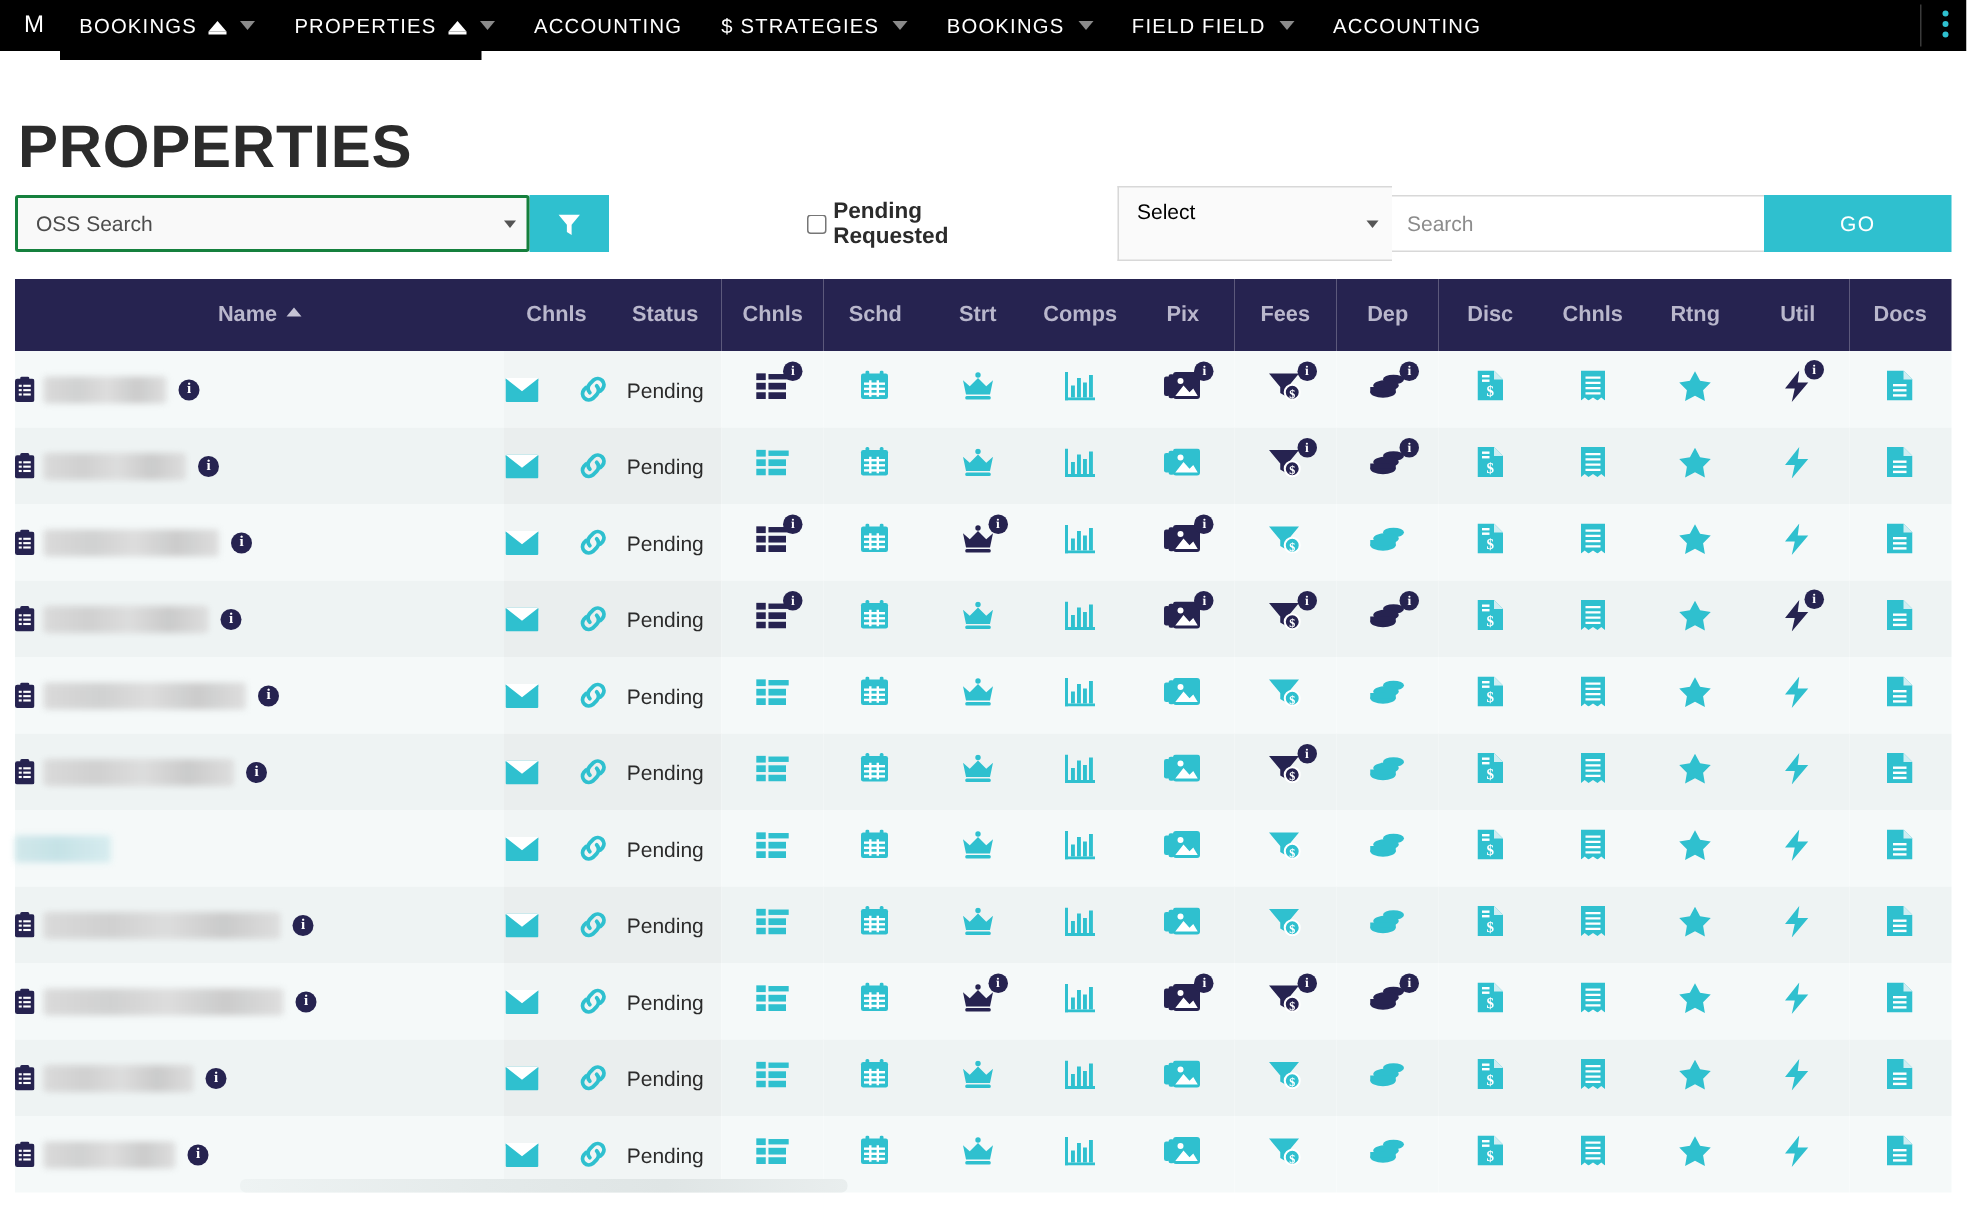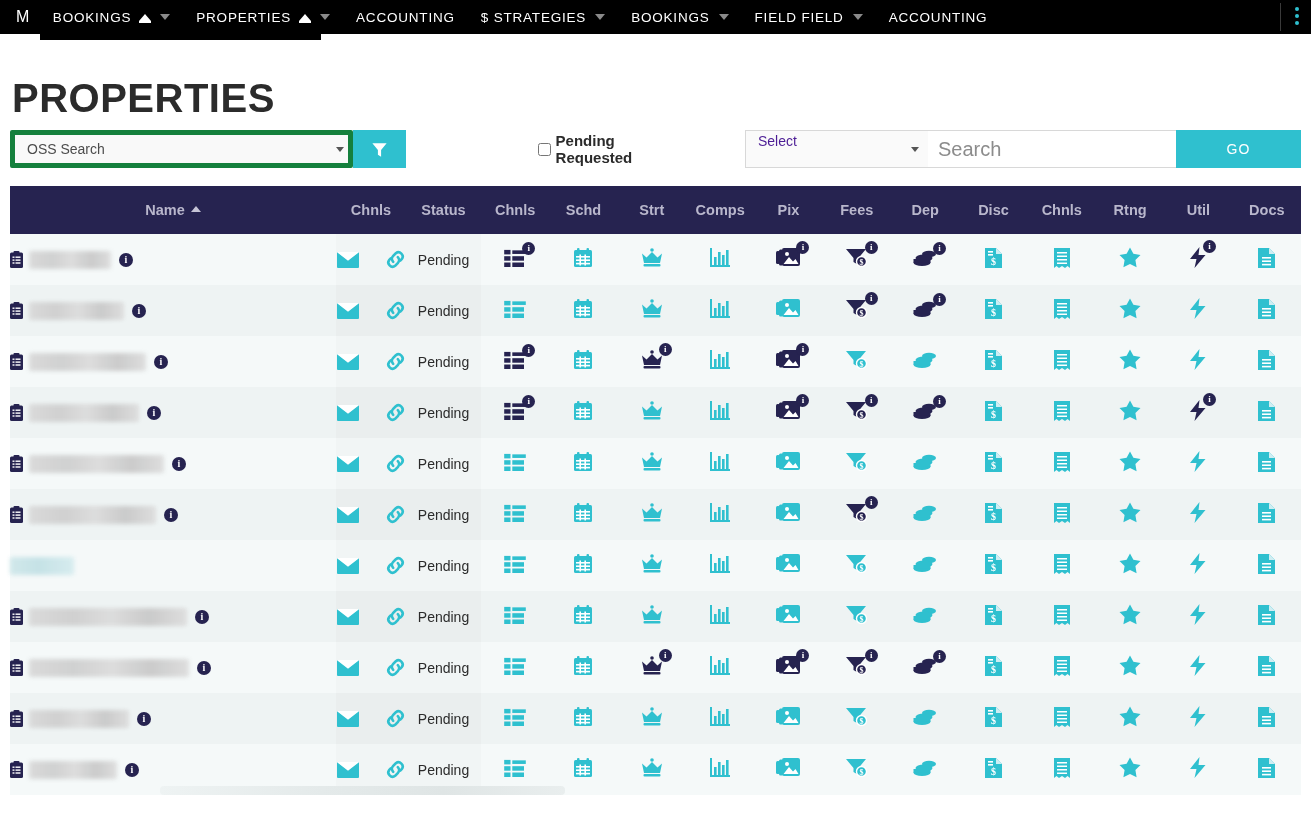--- a/index.html
+++ b/index.html
@@ -96,21 +96,21 @@
   .filterbar {
     display: flex;
     align-items: center;
     height: 38px;
     margin-bottom: 18px;
   }
   .sel-wrap { position: relative; }
   .oss-select {
     width: 343px; height: 38px;
     background: #f9f9f9;
-    border: 5px solid #15803d;
+    border: 2px solid #15803d;
     border-radius: 2px;
     font-size: 14px;
     color: #4c4c4c;
     padding: 0 26px 0 12px;
     display: flex; align-items: center;
     cursor: pointer;
   }
   .sel-caret {
     position: absolute; right: 9px; top: 50%; margin-top:-2px;
     width:0;height:0;
@@ -128,34 +128,34 @@
   .checkbox-area {
     display: flex; align-items: center;
     margin-left: 132px;
     font-size: 15px;
     color: #2b2b2b;
     font-weight: 600;
   }
   .checkbox-area input { margin: 0 5px 0 0; width:13px; height:13px; }
   .search-group { display:flex; align-items:center; margin-left: 93px; }
   .sel-small {
-    width: 183px; height: 38px;
+    width: 183px; height: 50px;
     background: #fafafa;
     border: 1px solid #d8d8d8;
     border-right: none;
-    font-size: 14px; color:#4c1d95;
+    font-size: 14px; color:#000000;
     padding: 0 24px 16px 12px;
     display:flex; align-items:center;
     cursor:pointer;
   }
   .search-input {
     width: 248px; height: 38px;
     border: 1px solid #d8d8d8;
     border-left: none; border-right: none;
-    font-size: 20px;
+    font-size: 14px;
     padding: 16px 10px;
     color: #4c4c4c;
     font-family: "Liberation Sans", sans-serif;
     outline: none;
   }
   .search-input::placeholder { color: #8c8c8c; }
   .go-btn {
     width: 125px; height: 38px;
     background: #2fc0cf; color:#fff;
     border:none;

